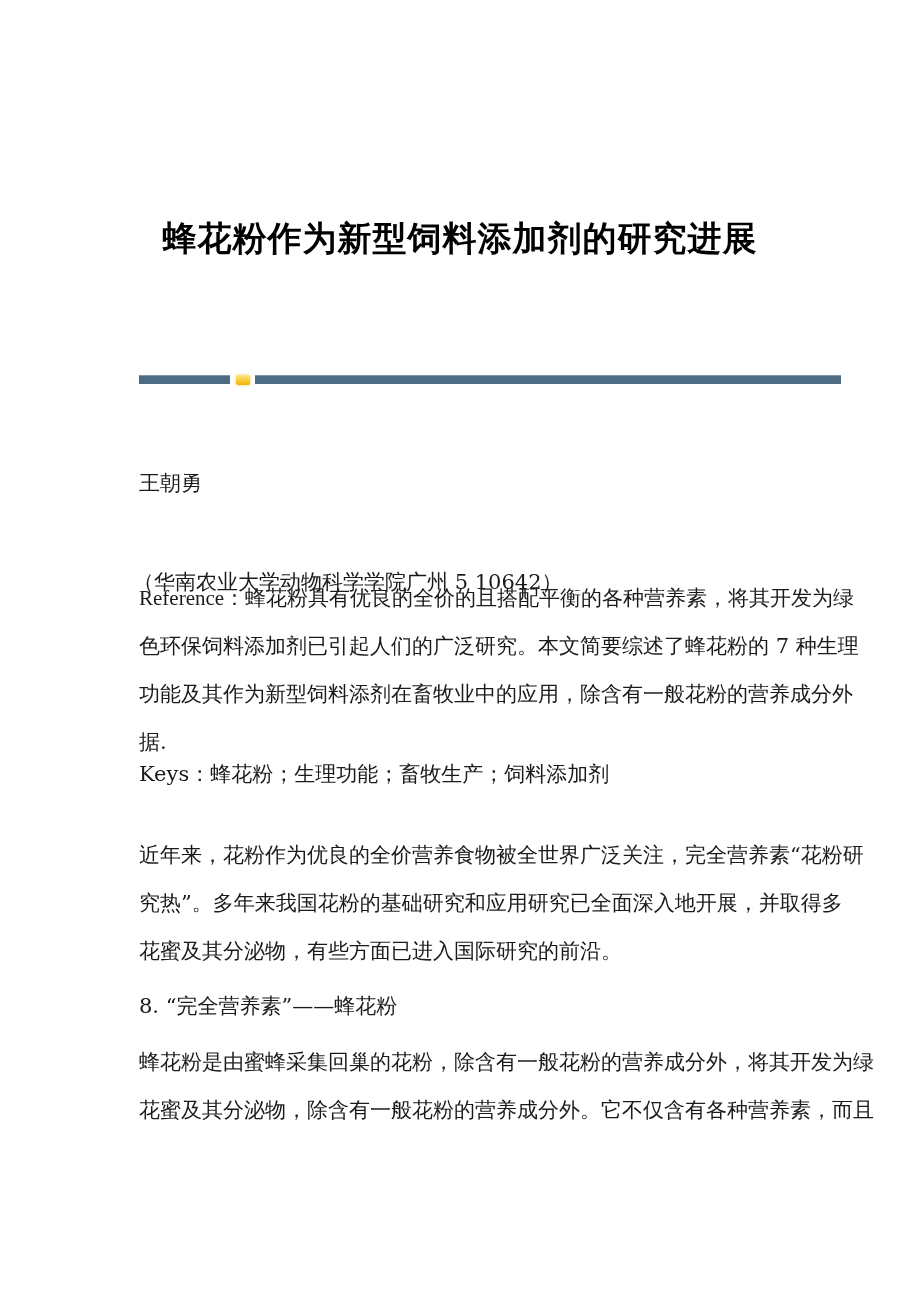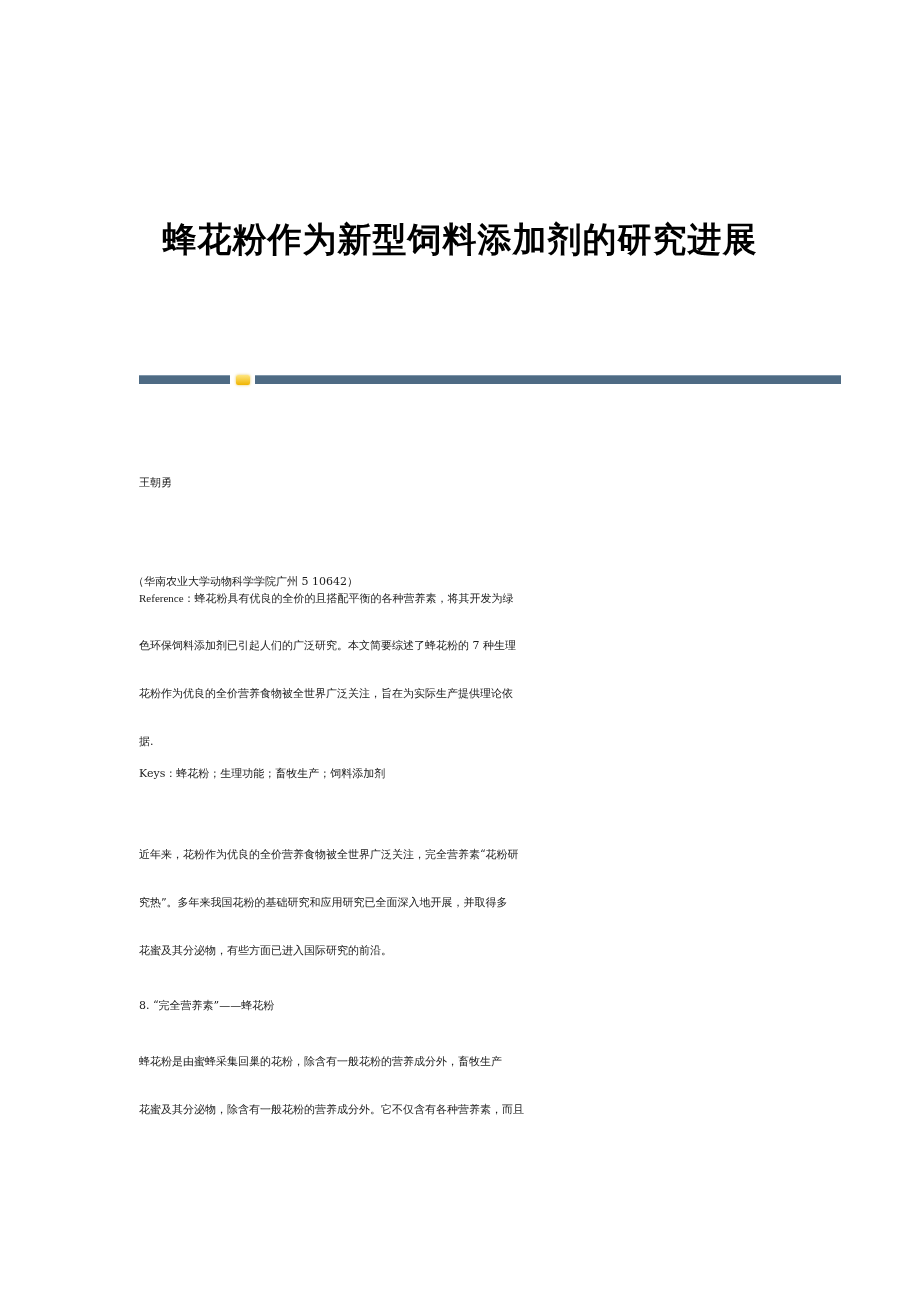--- a/index.html
+++ b/index.html
@@ -14,21 +14,21 @@
       overflow: hidden;
       font-family: "DejaVu Serif", "Liberation Serif", serif;
       color: #111111;
     }
     .title {
       position: absolute;
       left: 0;
       top: 214px;
       width: 920px;
       text-align: center;
-      font-family: Liberation Sans, sans-serif;
+      font-family: Liberation Serif, serif;
       font-size: 34px;
       font-weight: bold;
       letter-spacing: 1px;
       color: #000;
       line-height: 50px;
     }
     .divider {
       position: absolute;
       top: 375px;
       left: 139px;
@@ -61,21 +61,21 @@
       top: 0px;
       width: 14px;
       height: 10px;
       background: linear-gradient(#ffe680, #f0b400);
       border-radius: 2px;
       box-shadow: 0 0 3px #e8c860;
     }
     .p {
       position: absolute;
       left: 139px;
-      font-size: 11px;
+      font-size: 21px;
       line-height: 20px;
       white-space: nowrap;
       color: #1a1a1a;
     }
   </style>
 </head>
 <body>
 
 <div class="title">蜂花粉作为新型饲料添加剂的研究进展</div>
 
@@ -84,25 +84,25 @@
   <div class="gem"></div>
   <div class="seg-right"></div>
 </div>
 
 <div class="p" style="top:473px;">王朝勇</div>
 
 <div class="p" style="top:530px; left:133px;margin-top:42px;">（华南农业大学动物科学学院广州 5 10642）</div>
 
 <div class="p" style="top:588px;font-family:Liberation Serif, serif;">Reference：蜂花粉具有优良的全价的且搭配平衡的各种营养素，将其开发为绿</div>
 <div class="p" style="top:636px;">色环保饲料添加剂已引起人们的广泛研究。本文简要综述了蜂花粉的 7 种生理</div>
-<div class="p" style="top:684px;">花粉作为优良的全价营养食物被全世界广泛关注，旨在为实际生产提供理论依</div>
+<div class="p" style="top:684px;">功能及其作为新型饲料添剂在畜牧业中的应用，除含有一般花粉的营养成分外</div>
 <div class="p" style="top:732px;">据.</div>
 
 <div class="p" style="top:764px;">Keys：蜂花粉；生理功能；畜牧生产；饲料添加剂</div>
 
 <div class="p" style="top:845px;">近年来，花粉作为优良的全价营养食物被全世界广泛关注，完全营养素“花粉研</div>
 <div class="p" style="top:893px;">究热”。多年来我国花粉的基础研究和应用研究已全面深入地开展，并取得多</div>
 <div class="p" style="top:941px;">花蜜及其分泌物，有些方面已进入国际研究的前沿。</div>
 
 <div class="p" style="top:996px;">8. “完全营养素”——蜂花粉</div>
 
-<div class="p" style="top:1052px;">蜂花粉是由蜜蜂采集回巢的花粉，除含有一般花粉的营养成分外，畜牧生产</div>
+<div class="p" style="top:1052px;">蜂花粉是由蜜蜂采集回巢的花粉，除含有一般花粉的营养成分外，将其开发为绿</div>
 <div class="p" style="top:1100px;">花蜜及其分泌物，除含有一般花粉的营养成分外。它不仅含有各种营养素，而且</div>
 
 </body></html>

